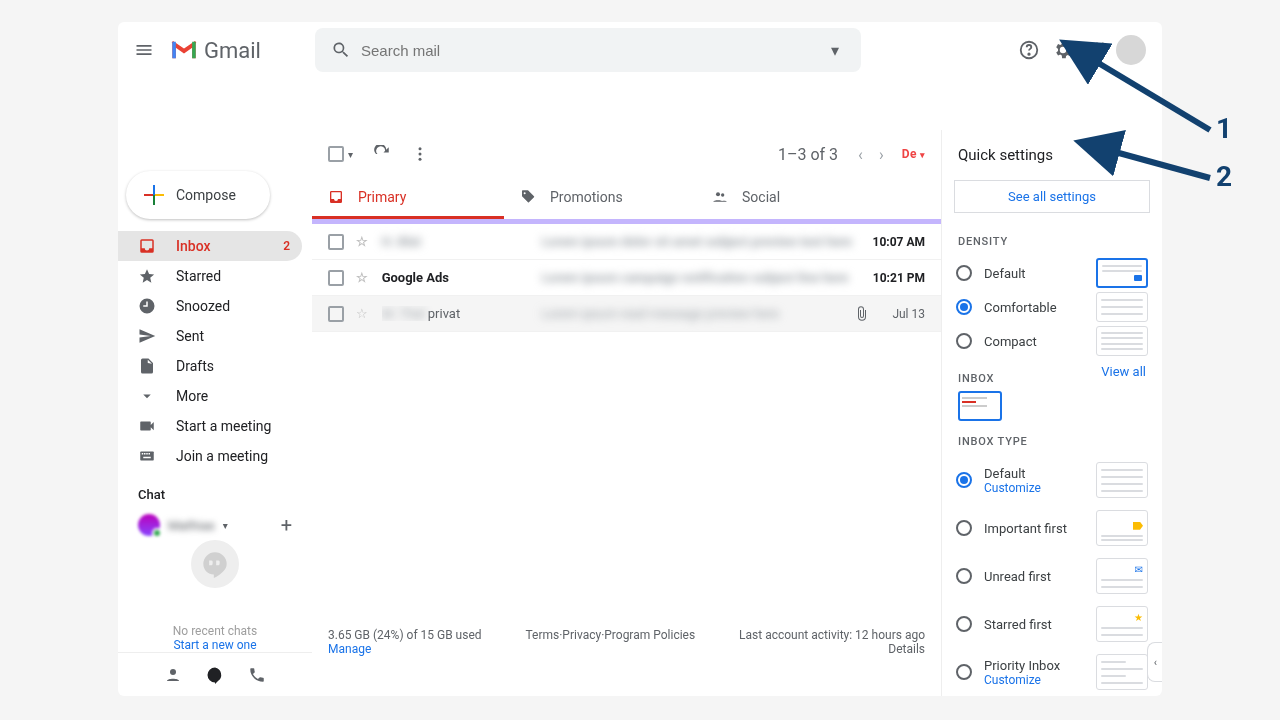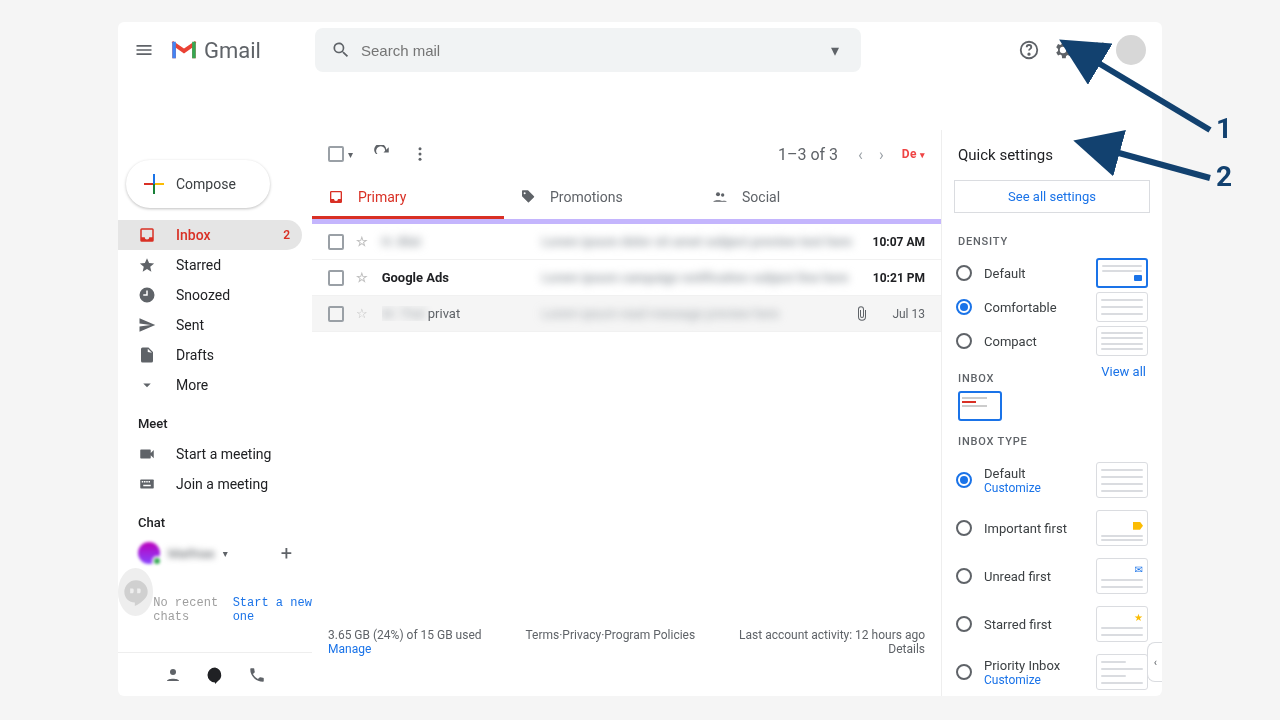--- a/index.html
+++ b/index.html
@@ -40,21 +40,21 @@
 .section-title { font-size:13px; font-weight:500; color:#202124; padding:16px 0 8px 20px;}
 .meet-item,.chat-row { display:flex; align-items:center; height:30px; padding:0 20px; font-size:14px; color:#202124; cursor:pointer;}
 .meet-item .nav-ico{margin-right:18px;}
 .chat-row { justify-content:space-between;}
 .chat-user { display:flex; align-items:center; gap:8px; }
 .chat-avatar{ width:22px;height:22px;border-radius:50%;background:linear-gradient(#b0b,#84f);position:relative;filter:blur(1.5px);}
 .chat-status{position:absolute;right:-2px;bottom:-2px;width:10px;height:10px;border-radius:50%;background:#34a853;border:2px solid #fff;}
 .chat-name{filter:blur(3px);font-size:13px;color:#5f6368;}
 .chat-plus{color:#5f6368;font-size:20px;cursor:pointer;}
 
-.hangouts { flex:1; display:flex; align-items:center; justify-content:center; color:#9e9e9e; font-size:12px;font-family:Liberation Mono, monospace;}
+.hangouts { flex:1; display:flex; flex-direction:column; align-items:center; justify-content:center; color:#9e9e9e; font-size:12px;}
 .hangouts-bubble{width:48px;height:48px;border-radius:50%;background:#eee;display:flex;align-items:center;justify-content:center;margin-bottom:36px;}
 .hangouts-bubble svg{width:28px;height:28px;}
 .hangouts-link{color:#1a73e8;cursor:pointer;}
 
 .sidebar-footer{height:44px;border-top:1px solid #eee;display:flex;align-items:center;justify-content:center;gap:22px;color:#5f6368;}
 .sidebar-footer .fico{width:20px;height:20px;display:flex;align-items:center;justify-content:center;cursor:pointer;}
 .sidebar-footer .fico.active{color:#202124;}
 
 .main { flex:1; display:flex; }
 .list-col { flex:1; display:flex; flex-direction:column; border-right:1px solid #eee; min-width:0;}
@@ -245,21 +245,20 @@
   </div>
   <div class="nav-item">
     <span class="nav-ico">
               <svg width="18" height="18" viewBox="0 0 24 24" fill="currentColor">
                 <path d="M7 10l5 5 5-5z"></path>
               </svg>
             </span>
     <span>More</span>
   </div>
 
-  <div class="section-title">Meet</div>
   <div class="meet-item">
     <span class="nav-ico">
               <svg width="18" height="18" viewBox="0 0 24 24" fill="currentColor">
                 <path d="M17 10.5V7a1 1 0 00-1-1H4a1 1 0 00-1 1v10a1 1 0 001 1h12a1 1 0 001-1v-3.5l4 4v-11z"></path>
               </svg>
             </span>
     <span>Start a meeting</span>
   </div>
   <div class="meet-item">
     <span class="nav-ico">

